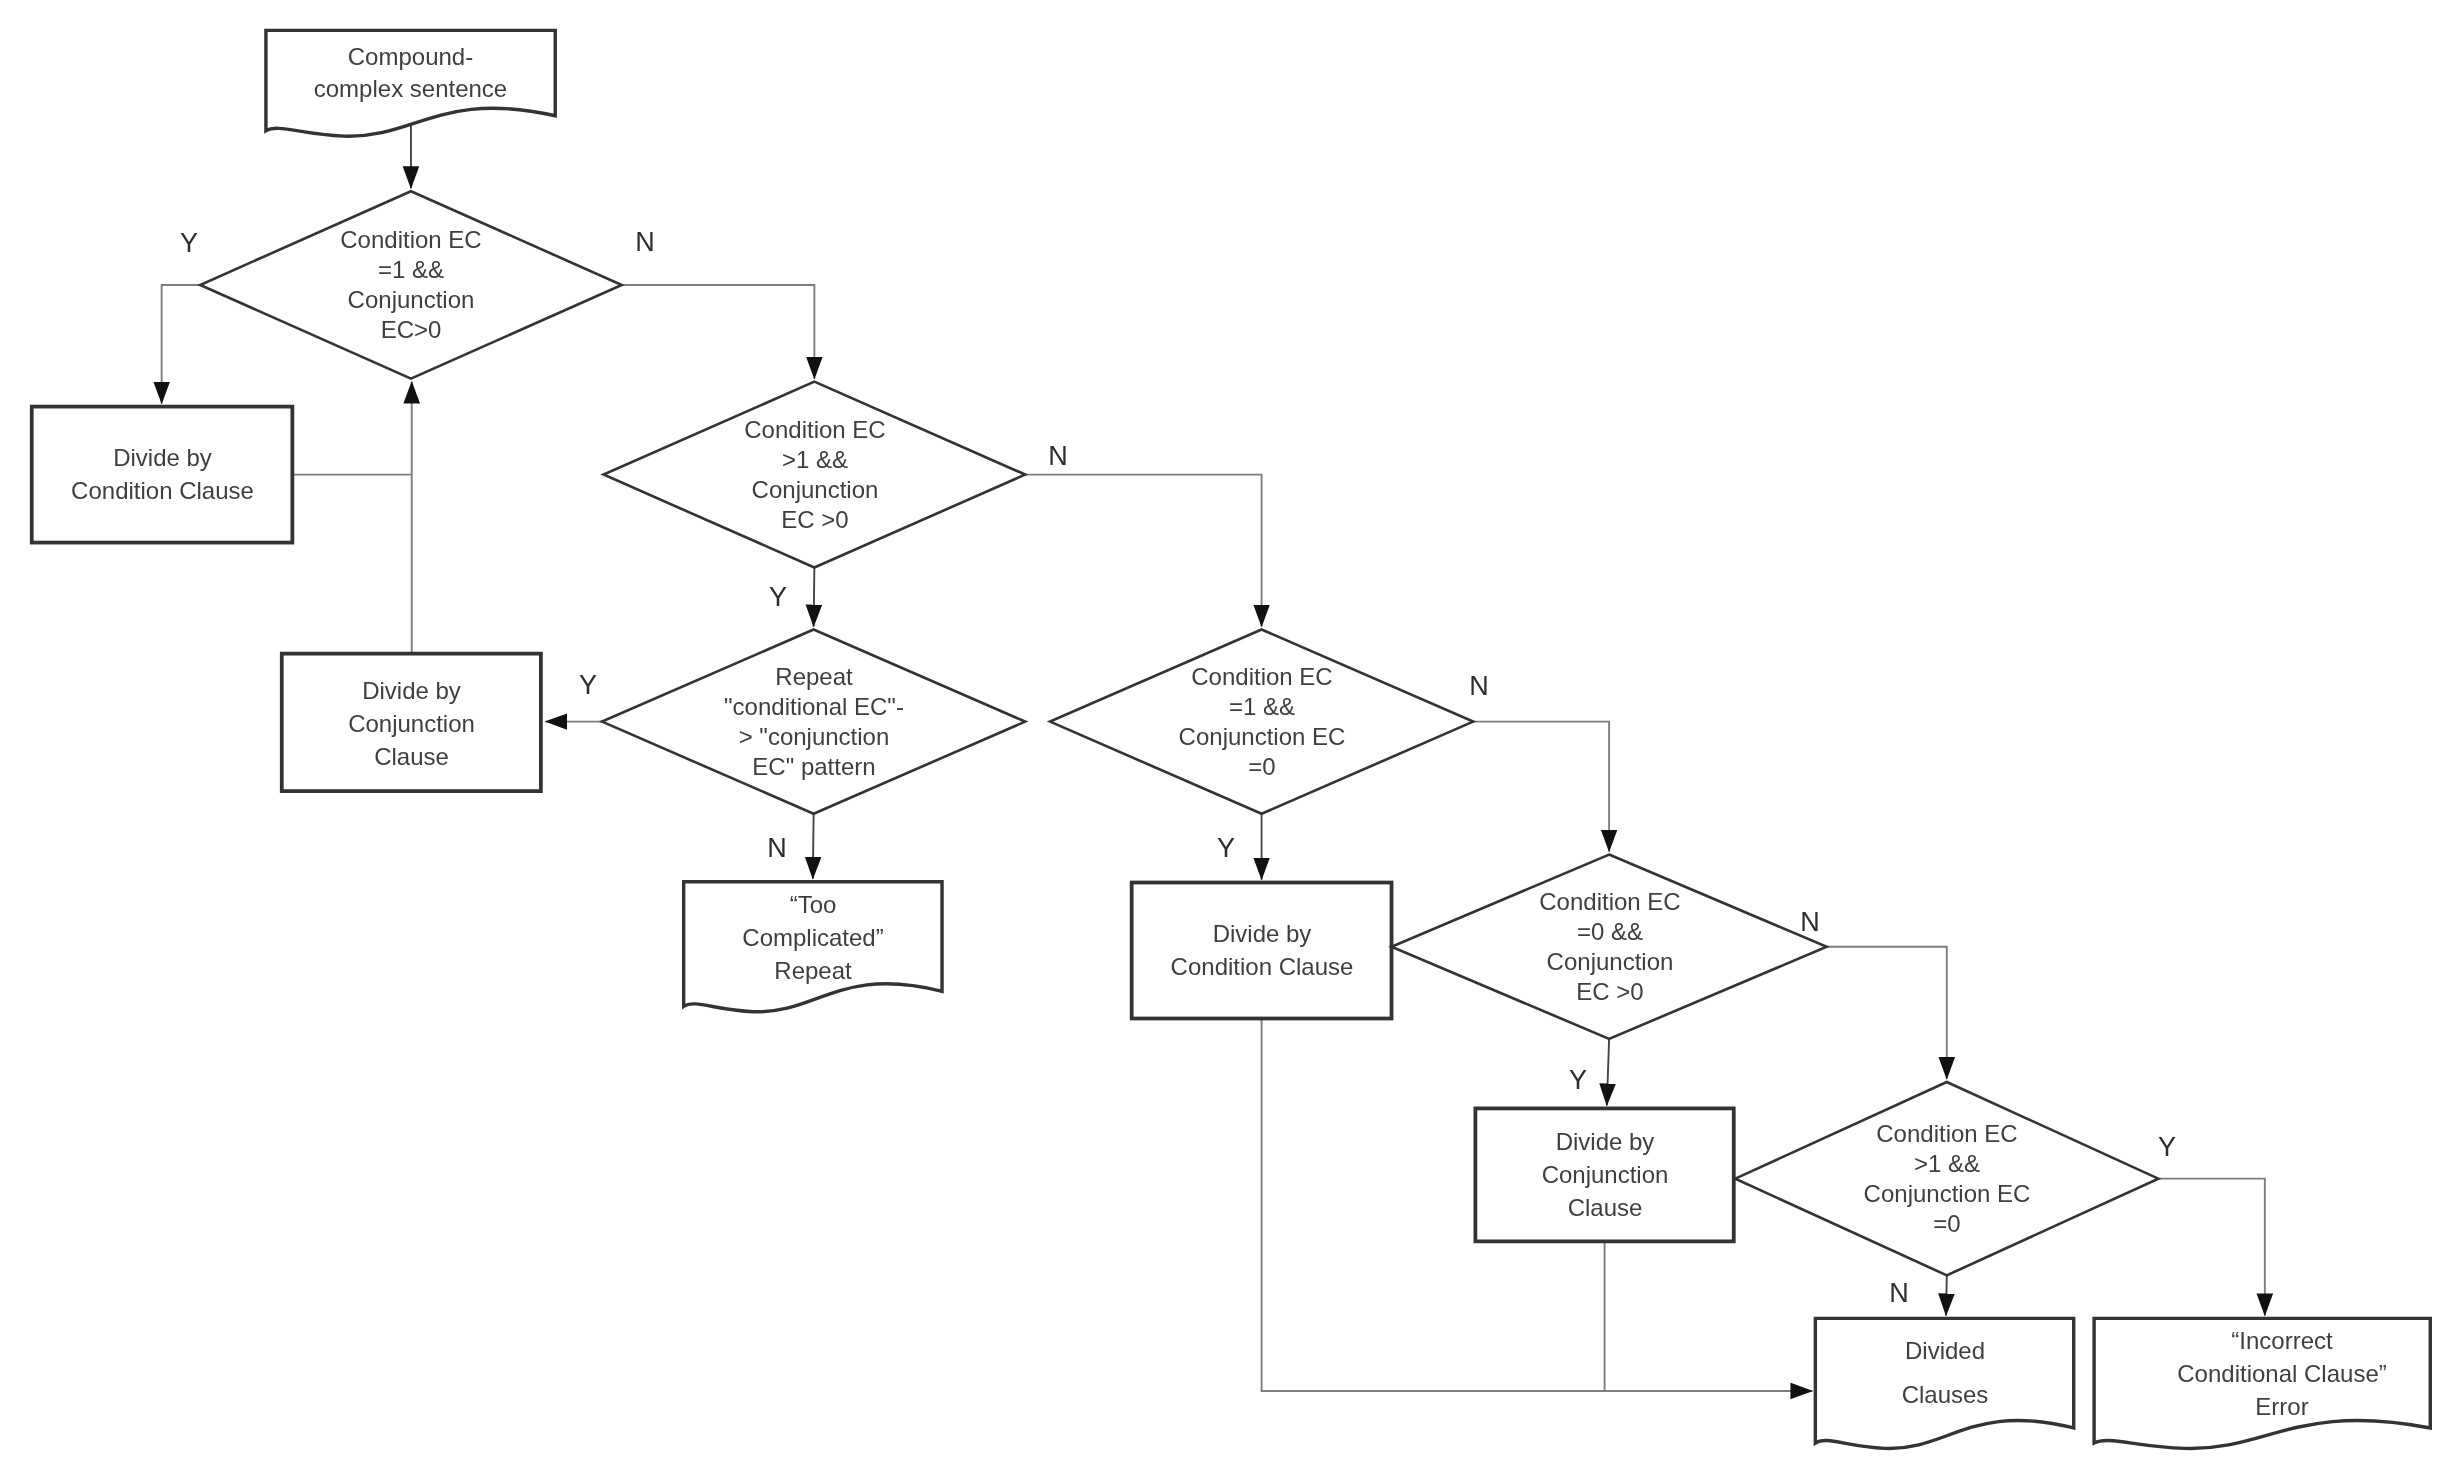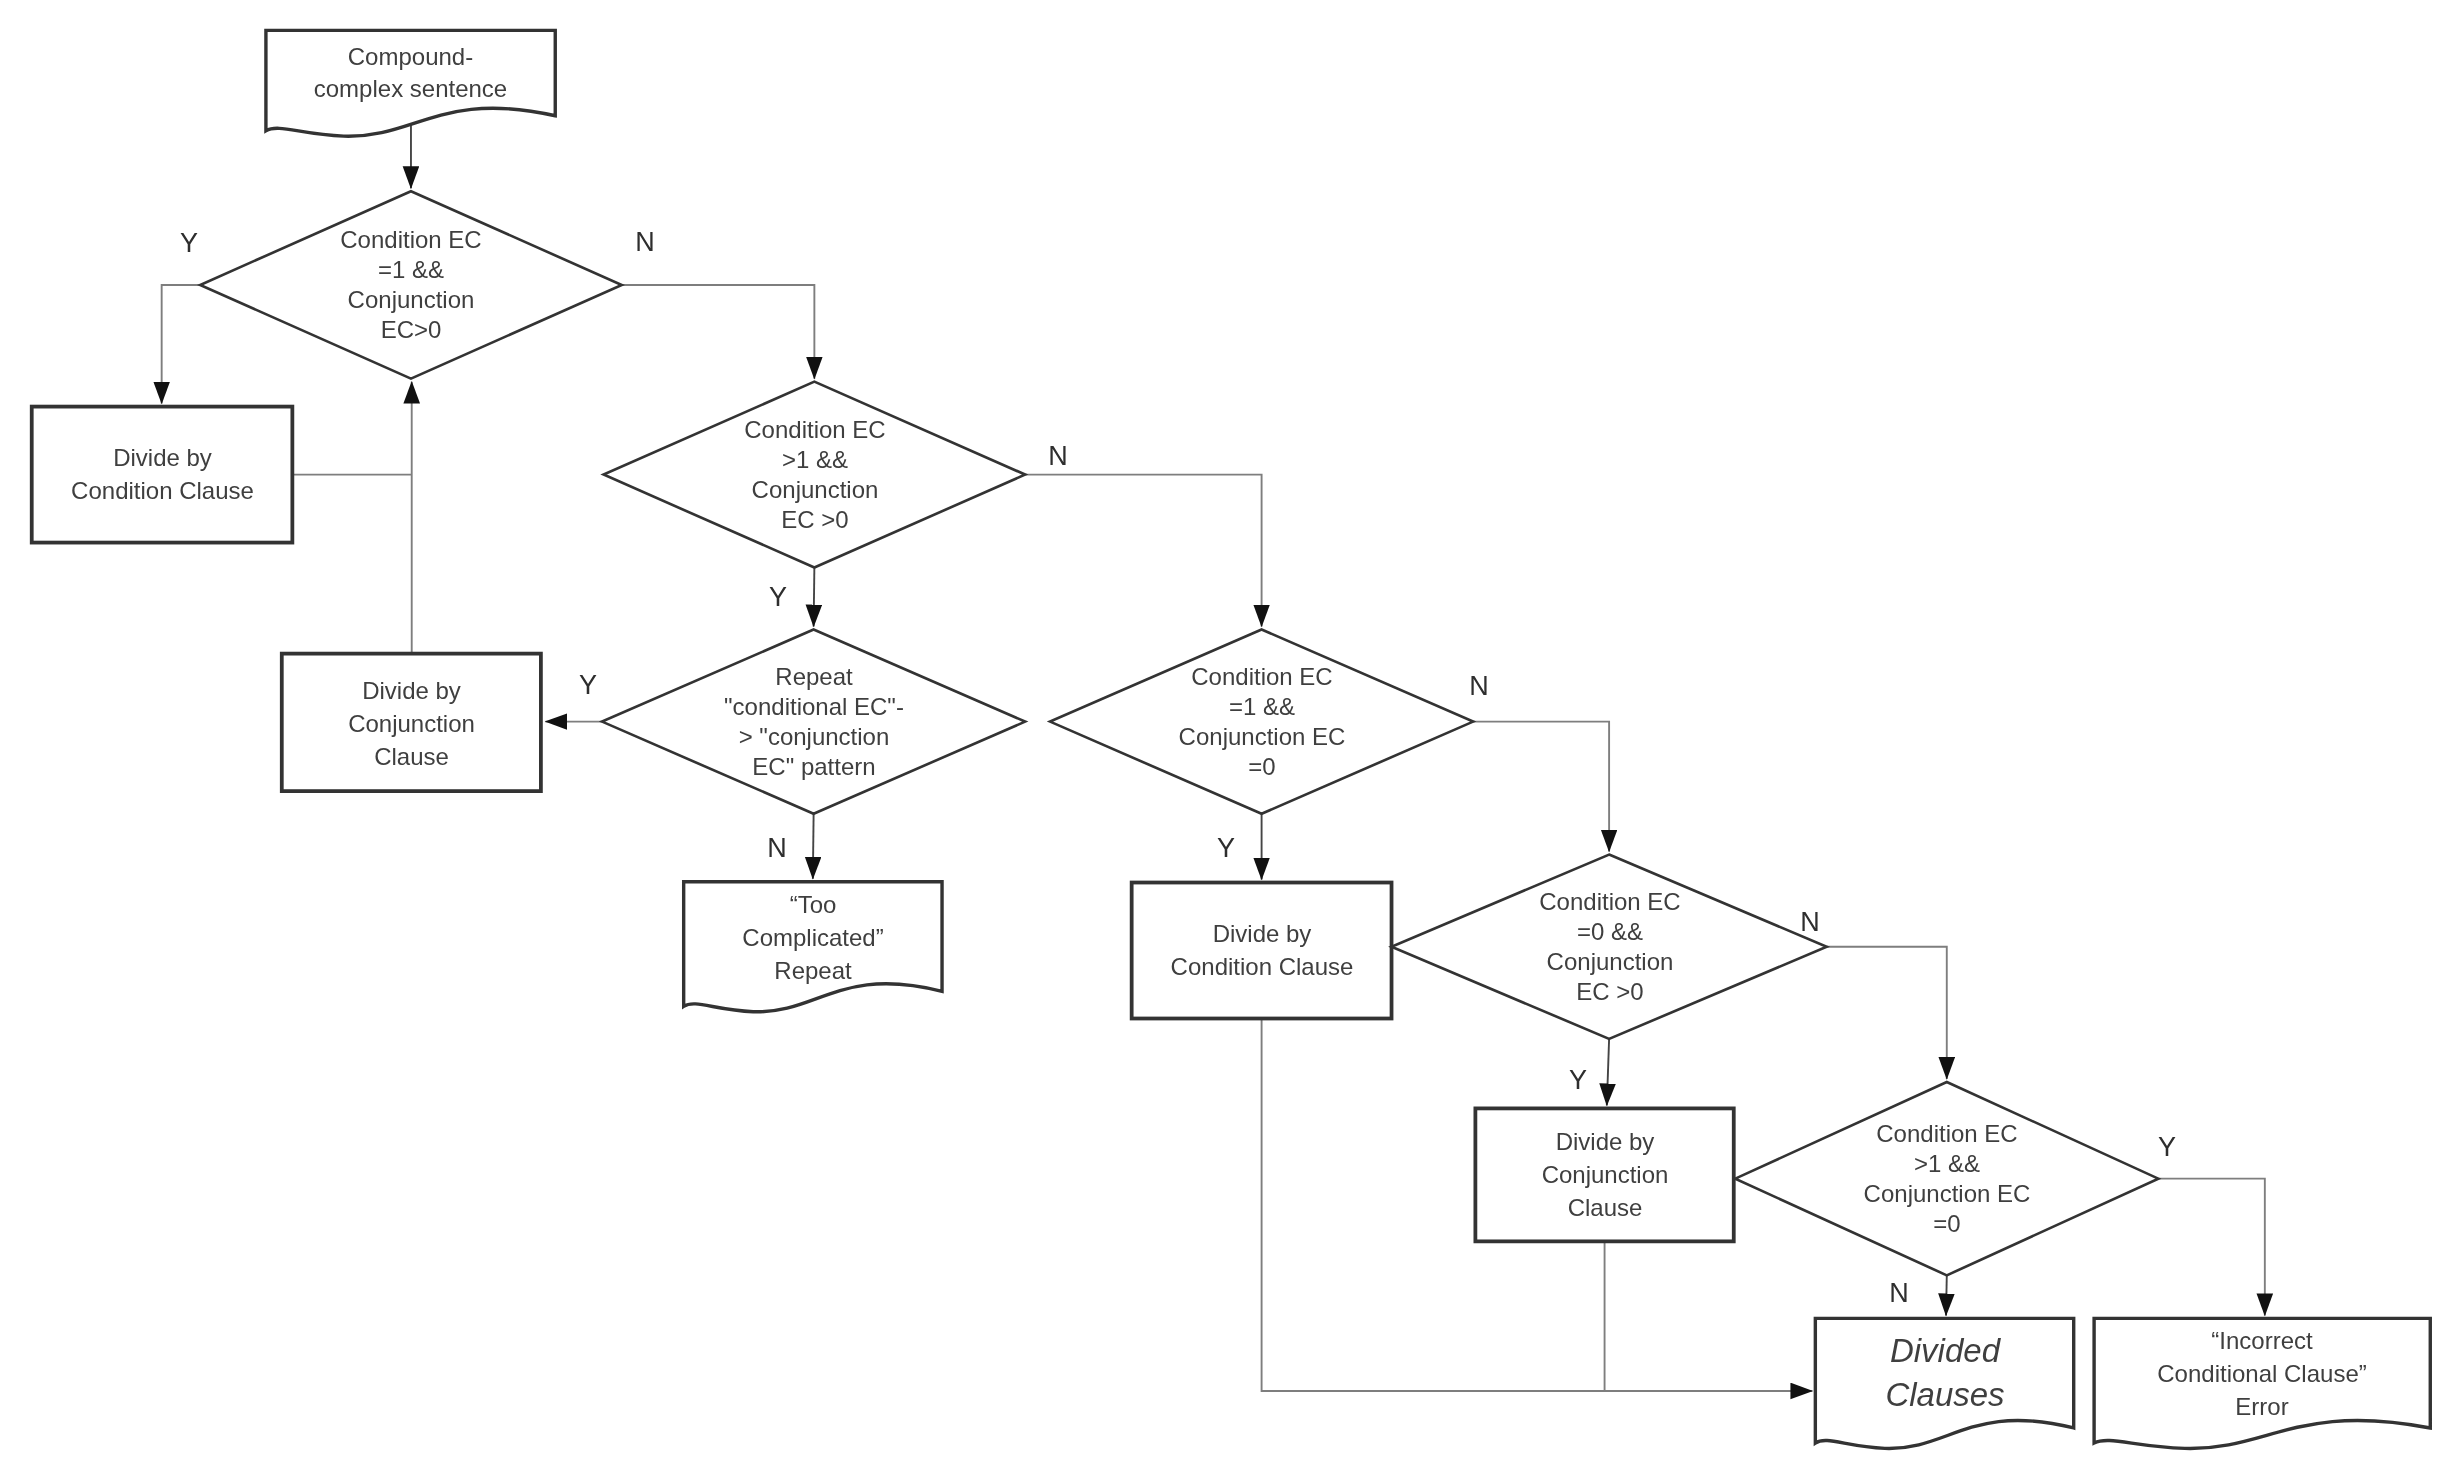--- a/index.html
+++ b/index.html
@@ -24,21 +24,21 @@
     display:flex;align-items:center;justify-content:center;
     text-align:center;
     white-space:pre-line;
     color:var(--text);
     font-size:24px;
     line-height:33px;
     pointer-events:none;
   }
   .node-label.decision{line-height:30px;}
   .node-label.doc-start{line-height:32px;}
-  .node-label.big{font-size:33px;line-height:44px;font-style:italic;}
+  .node-label.big{font-size:24px;line-height:44px;}
   .edge-label{
     position:absolute;
     transform:translate(-50%,-50%);
     color:#2e2e2e;
     font-size:27px;
     line-height:1;
     pointer-events:none;
   }
   svg .shape{fill:#ffffff;stroke:var(--shape-border);}
   svg .rect-shape{stroke-width:5px;}
@@ -128,21 +128,21 @@
 EC &gt;0</div>
   <div class="node-label" style="left:1476px;top:1108px;width:258px;height:133px;">Divide by
 Conjunction
 Clause</div>
   <div class="node-label decision" style="left:1773px;top:1103px;width:348px;height:151px;">Condition EC
 &gt;1 &amp;&amp;
 Conjunction EC
 =0</div>
   <div class="node-label big" style="left:1816px;top:1318px;width:258px;height:110px;">Divided
 Clauses</div>
-  <div class="node-label" style="left:2094px;top:1318px;width:336px;height:110px;">“Incorrect
+  <div class="node-label" style="left:2094px;top:1318px;width:336px;height:110px;padding-left:20px;">“Incorrect
 Conditional Clause”
 Error</div>
 
   <span class="edge-label" style="left:189px;top:243px;">Y</span>
   <span class="edge-label" style="left:645px;top:242px;">N</span>
   <span class="edge-label" style="left:778px;top:597px;">Y</span>
   <span class="edge-label" style="left:1058px;top:456px;">N</span>
   <span class="edge-label" style="left:588px;top:685px;">Y</span>
   <span class="edge-label" style="left:777px;top:848px;">N</span>
   <span class="edge-label" style="left:1226px;top:848px;">Y</span>

